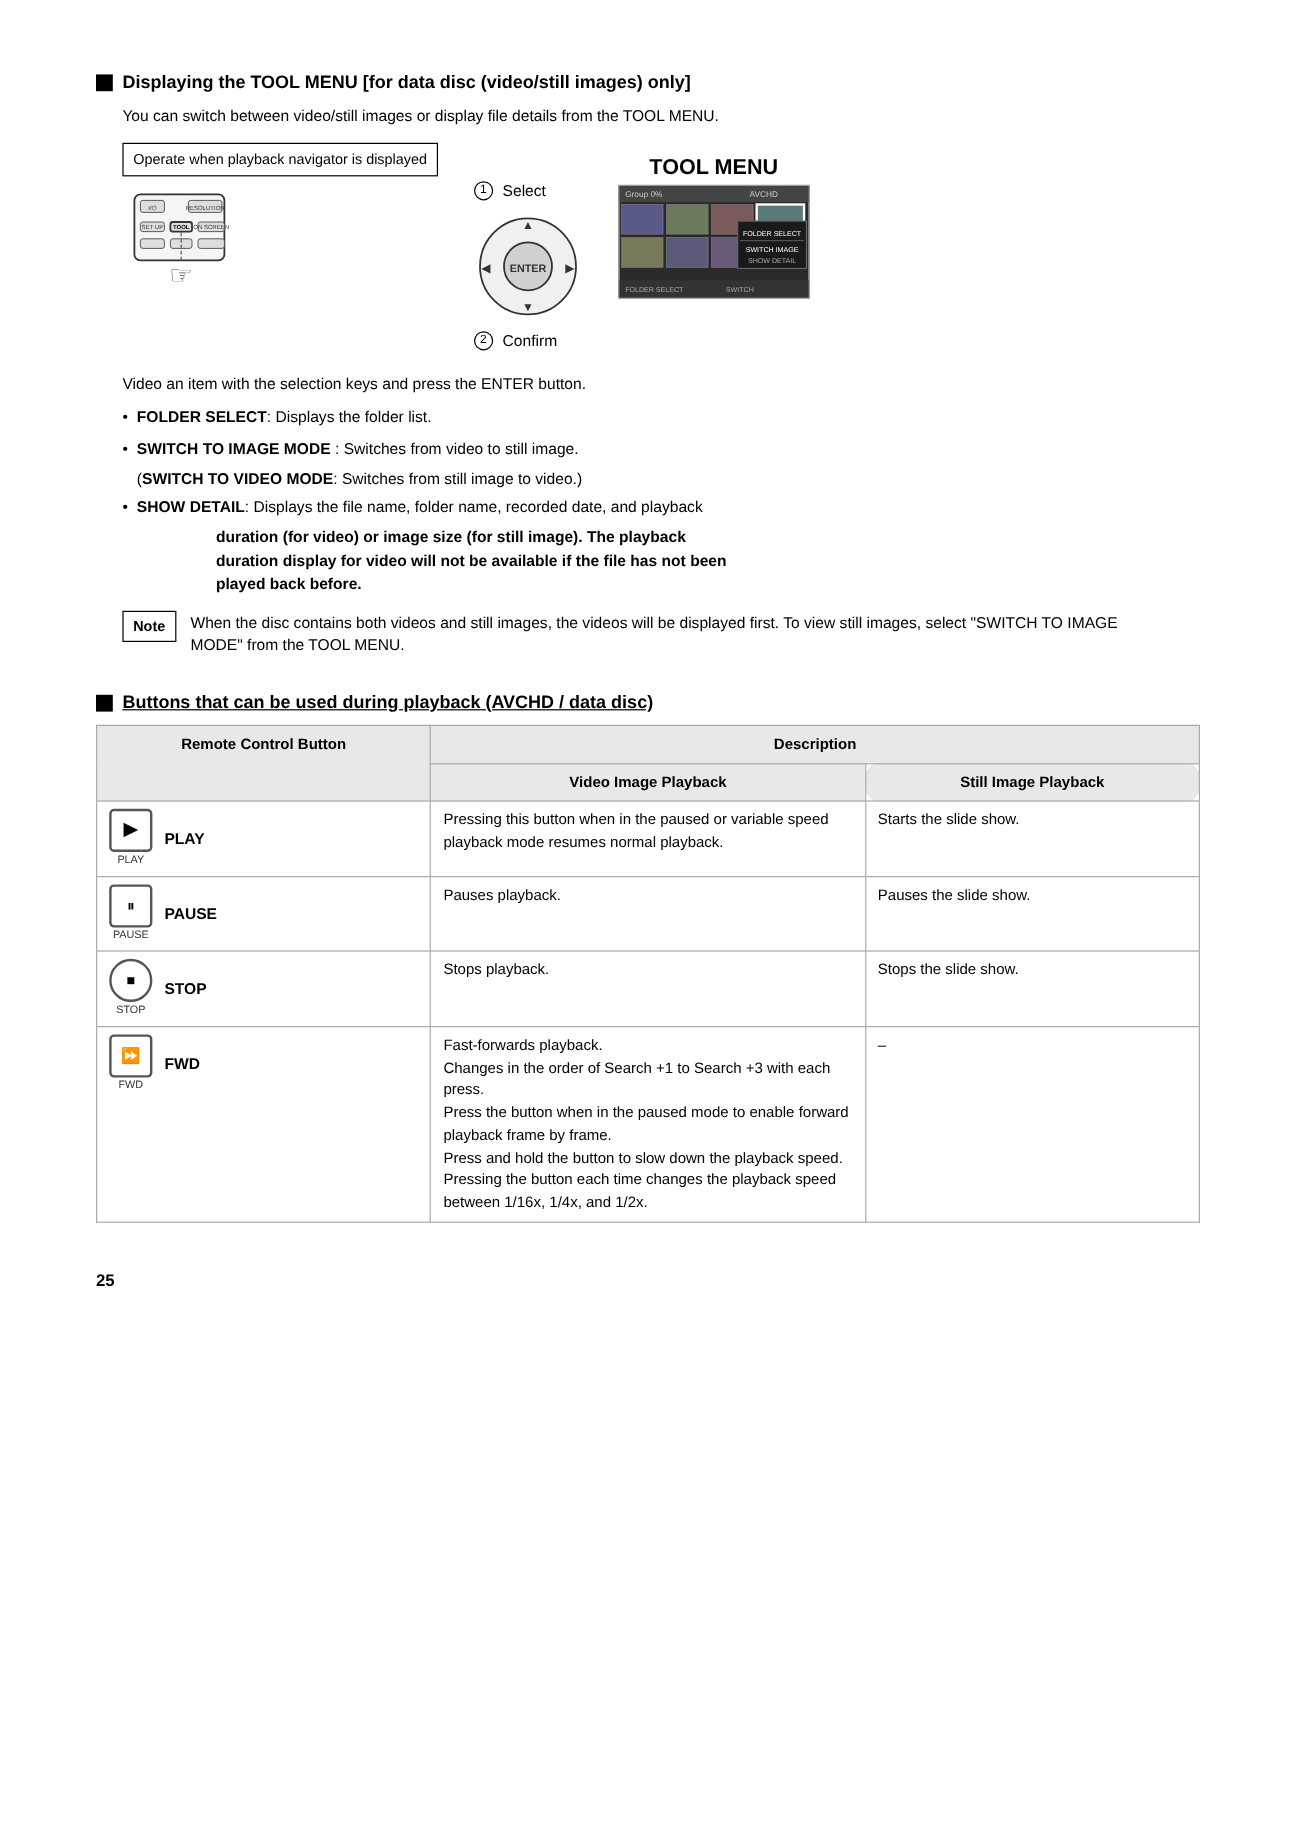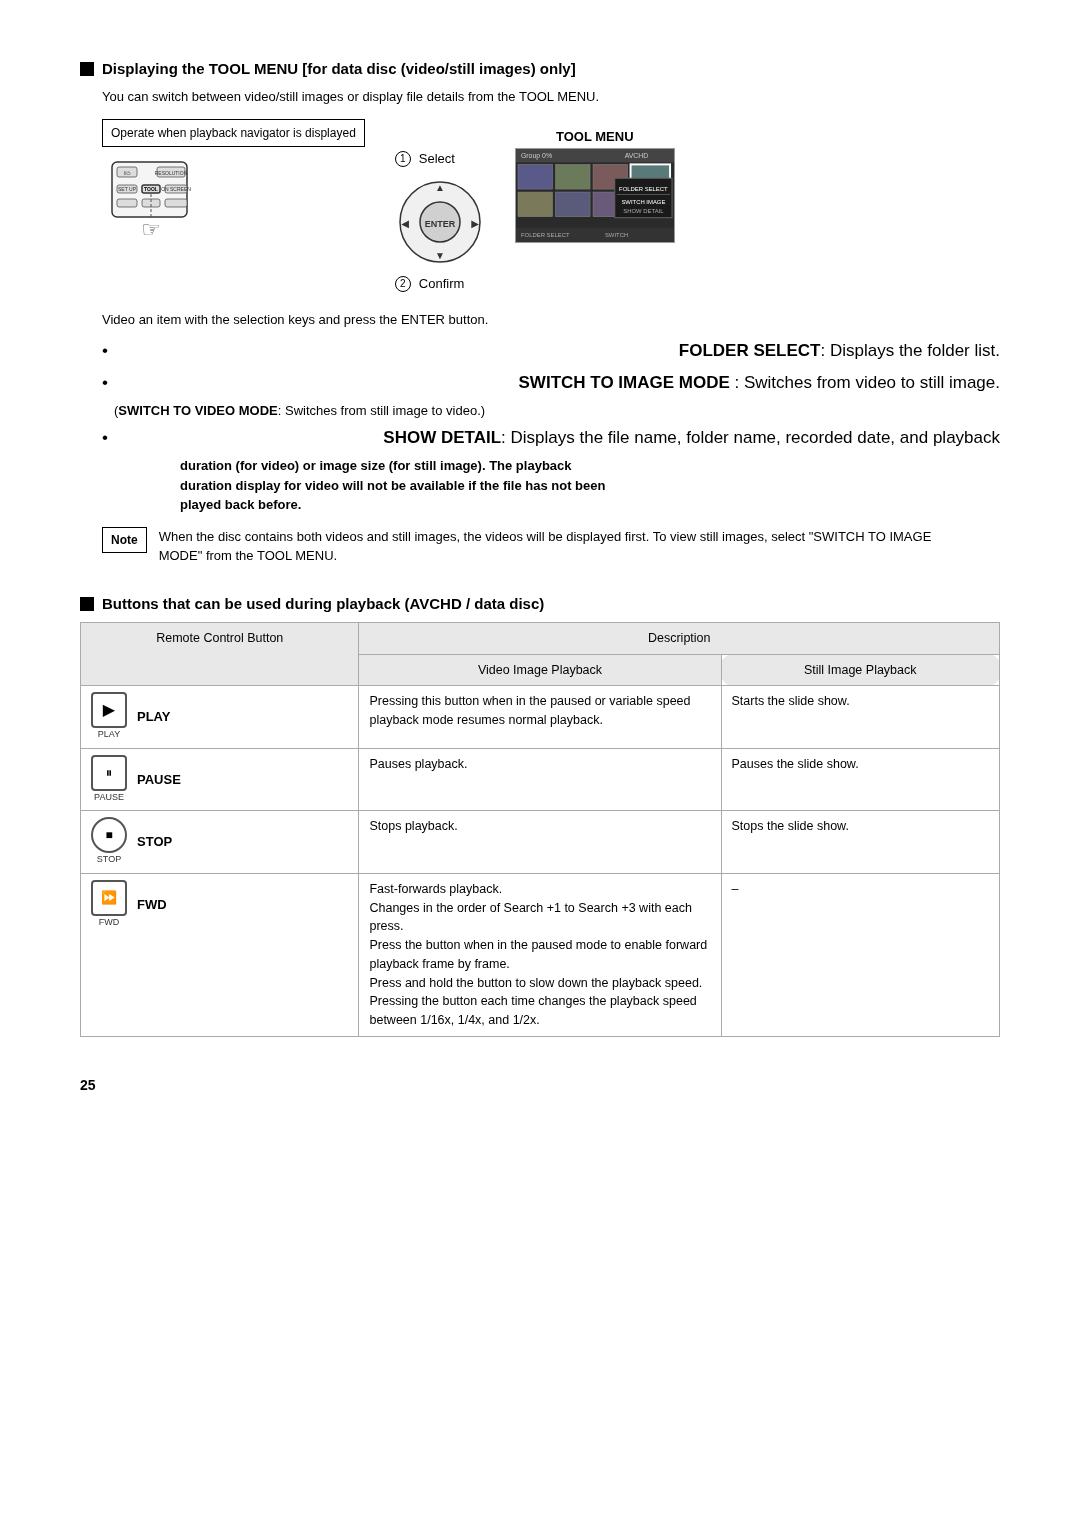--- a/index.html
+++ b/index.html
@@ -55,21 +55,21 @@
       border: 1px solid #000;
       border-radius: 50%;
       display: inline-flex;
       align-items: center;
       justify-content: center;
       font-size: 10px;
       flex-shrink: 0;
     }
 
     .tool-menu-label {
-      font-size: 13px;
+      font-size: 18px;
       font-weight: bold;
       text-align: center;
       margin-bottom: 4px;
     }
 
     .tool-menu-img {
       width: 160px;
       height: 95px;
       border: 1px solid #999;
       background: #e0e0e0;
@@ -85,25 +85,24 @@
     .description-text {
       margin-left: 22px;
       margin-bottom: 8px;
       font-size: 13px;
       line-height: 1.6;
     }
 
     .bullet-item {
       margin-left: 22px;
       margin-bottom: 6px;
-      font-size: 17px;
+      font-size: 13px;
       line-height: 1.5;
       padding-left: 12px;
       position: relative;
-      text-align: right;
     }
     .bullet-item::before {
       content: "•";
       position: absolute;
       left: 0;
     }
 
     .indent-text {
       margin-left: 34px;
       font-size: 13px;
@@ -129,41 +128,42 @@
       align-items: center;
     }
     .note-text {
       font-size: 13px;
       line-height: 1.5;
     }
 
     
     .table-section {
       margin-top: 29px;
+      text-decoration: underline;
     }
 
     table.playback-table {
       width: 100%;
       border-collapse: collapse;
       margin-left: 0;
     }
 
     table.playback-table th,
     table.playback-table td {
       border: 1px solid #aaa;
       padding: 6px 10px;
       font-size: 12.5px;
       vertical-align: top;
       line-height: 1.5;
     }
 
     table.playback-table th {
       background: #e8e8e8;
       text-align: center;
-      font-weight: normal;
+      font-weight: bold;
     }
 
     table.playback-table .col-button {
       width: 200px;
     }
     table.playback-table .col-video {
       width: 260px;
     }
     table.playback-table .col-still {
       width: 200px;

